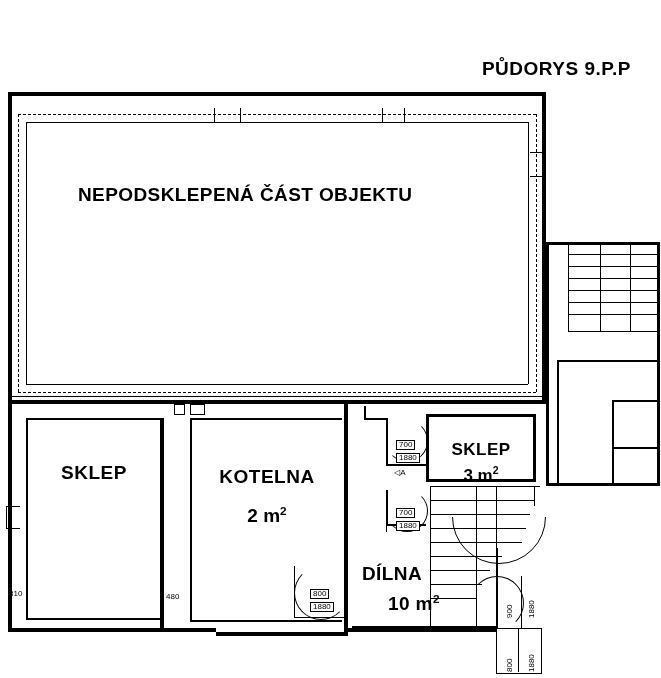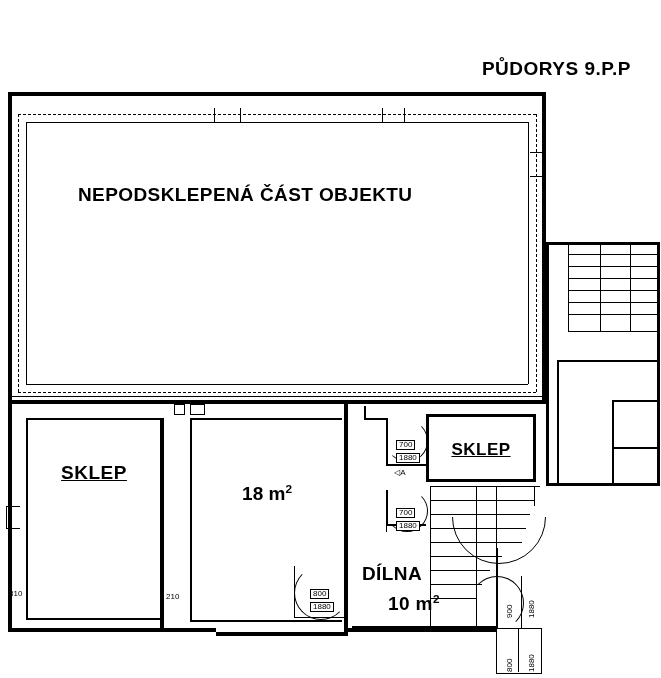--- a/index.html
+++ b/index.html
@@ -49,21 +49,20 @@
   .room-label {
     position: absolute;
     text-align: center;
     color: #000;
     white-space: nowrap;
   }
   .room-name {
     font-weight: bold;
     font-size: 19px;
     letter-spacing: 0.5px;
-    text-decoration: underline;
   }
   .room-name.small {
     font-size: 17px;
   }
   .room-area {
     font-weight: bold;
     font-size: 19px;
     margin-top: 16px;
   }
   .room-area.small {
@@ -193,29 +192,31 @@
   <div class="thin" style="left:6px; top:506px; width:1px; height:23px;"></div>
   <div class="room-label" style="left:28px; top:462px; width:132px;">
     <div class="room-name">SKLEP</div>
   </div>
 
   <div class="wall" style="left:344px; top:404px; width:4px; height:228px;"></div>
   <div class="thin" style="left:190px; top:418px; width:152px; height:2px;"></div>
   <div class="thin" style="left:190px; top:418px; width:2px; height:204px;"></div>
   <div class="thin" style="left:190px; top:620px; width:152px; height:2px;"></div>
   <div class="room-label" style="left:192px; top:466px; width:150px;">
-    <div class="room-area"><span>18 m</span><sup>2</sup></div>
+    <div class="room-name">KOTELNA</div>
+    <div class="room-area"><span>2 m</span><sup>2</sup></div>
   </div>
 
   <div class="wall" style="left:426px; top:414px; width:110px; height:3px;"></div>
   <div class="wall" style="left:426px; top:414px; width:3px; height:68px;"></div>
   <div class="wall" style="left:426px; top:479px; width:110px; height:3px;"></div>
   <div class="wall" style="left:533px; top:414px; width:3px; height:68px;"></div>
   <div class="room-label" style="left:428px; top:440px; width:106px;">
     <div class="room-name small">SKLEP</div>
+    <div class="room-area small"><span>3 m</span><sup>2</sup></div>
   </div>
 
   <div class="thin" style="left:364px; top:406px; width:2px; height:14px;"></div>
   <div class="thin" style="left:364px; top:418px; width:22px; height:2px;"></div>
   <div class="thin" style="left:386px; top:418px; width:2px; height:48px;"></div>
   <div class="thin" style="left:386px; top:464px; width:40px; height:2px;"></div>
   <div class="thin" style="left:386px; top:490px; width:2px; height:36px;"></div>
   <div class="thin" style="left:386px; top:524px; width:40px; height:2px;"></div>
   <div class="thin" style="left:496px; top:548px; width:2px; height:80px;"></div>
   <div class="thin" style="left:352px; top:626px; width:146px; height:2px;"></div>
@@ -261,18 +262,18 @@
   <div class="dim boxed" style="left:396px; top:508px;">700</div>
   <div class="dim boxed" style="left:396px; top:521px;">1880</div>
   <div class="dim boxed" style="left:310px; top:589px;">800</div>
   <div class="dim boxed" style="left:310px; top:602px;">1880</div>
 
   <div class="dim rot" style="left:506px; top:618px;">900</div>
   <div class="dim rot" style="left:528px; top:618px;">1880</div>
   <div class="dim rot" style="left:506px; top:672px;">800</div>
   <div class="dim rot" style="left:528px; top:672px;">1880</div>
 
-  <div class="dim" style="left:166px; top:593px;">210</div>
+  <div class="dim" style="left:166px; top:593px;">480</div>
   <div class="dim" style="left:9px; top:590px;">310</div>
 
   <div class="arrow-up" style="left:394px; top:468px;">◁<span>A</span></div>
 
 </div>
 
 </body></html>

